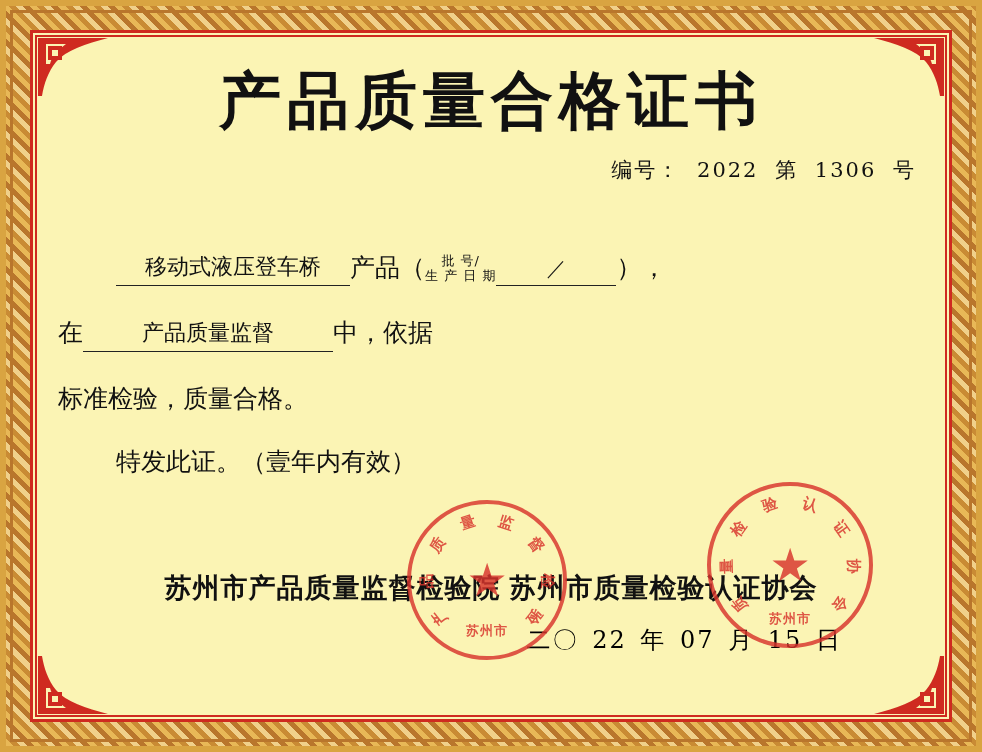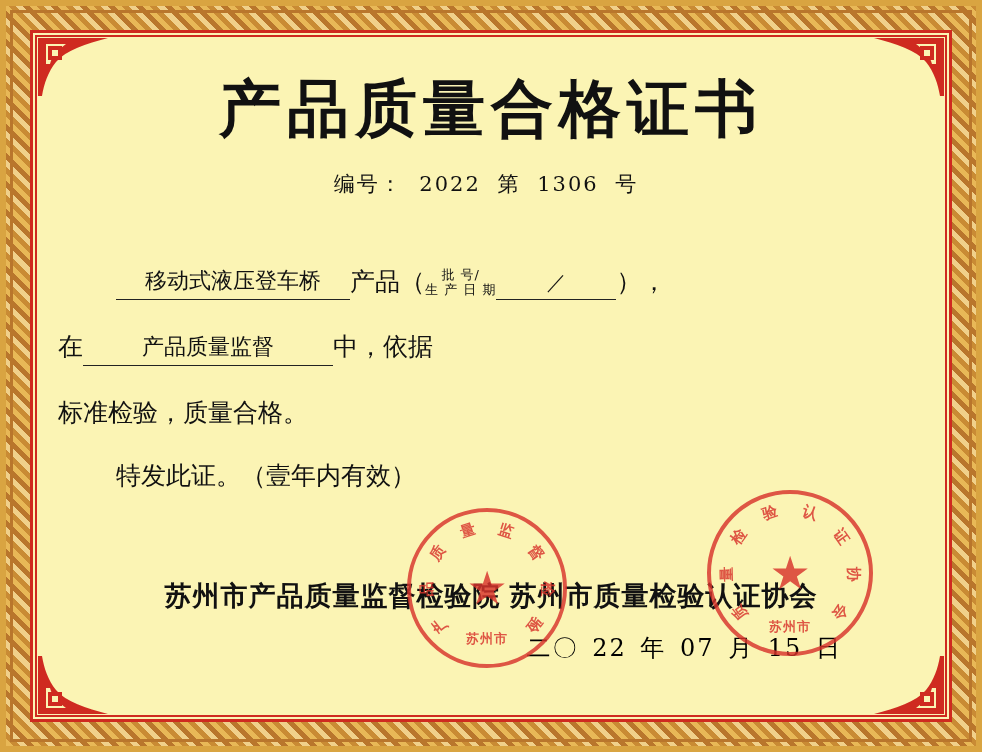--- a/index.html
+++ b/index.html
@@ -65,40 +65,40 @@
   .corner svg { display: block; }
   .corner-tl { left: 36px;  top: 36px; }
   .corner-tr { right: 36px; top: 36px;  transform: scaleX(-1); }
   .corner-bl { left: 36px;  bottom: 36px; transform: scaleY(-1); }
   .corner-br { right: 36px; bottom: 36px; transform: scale(-1,-1); }
 
   
   .content {
     position: absolute;
     left: 52px;
-    top: 52px;
+    top: 44px;
     width: 878px;
     height: 648px;
   }
 
   .cert-title {
     text-align: center;
     font-family: "DejaVu Serif", "Liberation Serif", serif;
     font-weight: bold;
     font-size: 62px;
     letter-spacing: 6px;
     color: #111111;
     margin-top: 26px;
     line-height: 1;
     white-space: nowrap;
   }
 
   .cert-number {
-    margin-top: 30px;
-    text-align: center;
+    margin-top: 24px;
+    text-align: right;
     padding-right: 10px;
     font-size: 21px;
     color: #111;
     font-family: "DejaVu Serif", "Liberation Serif", serif;
     letter-spacing: 2px;
   }
   .cert-number span { margin: 0 4px; }
 
   .addressee {
     margin-top: 18px;

